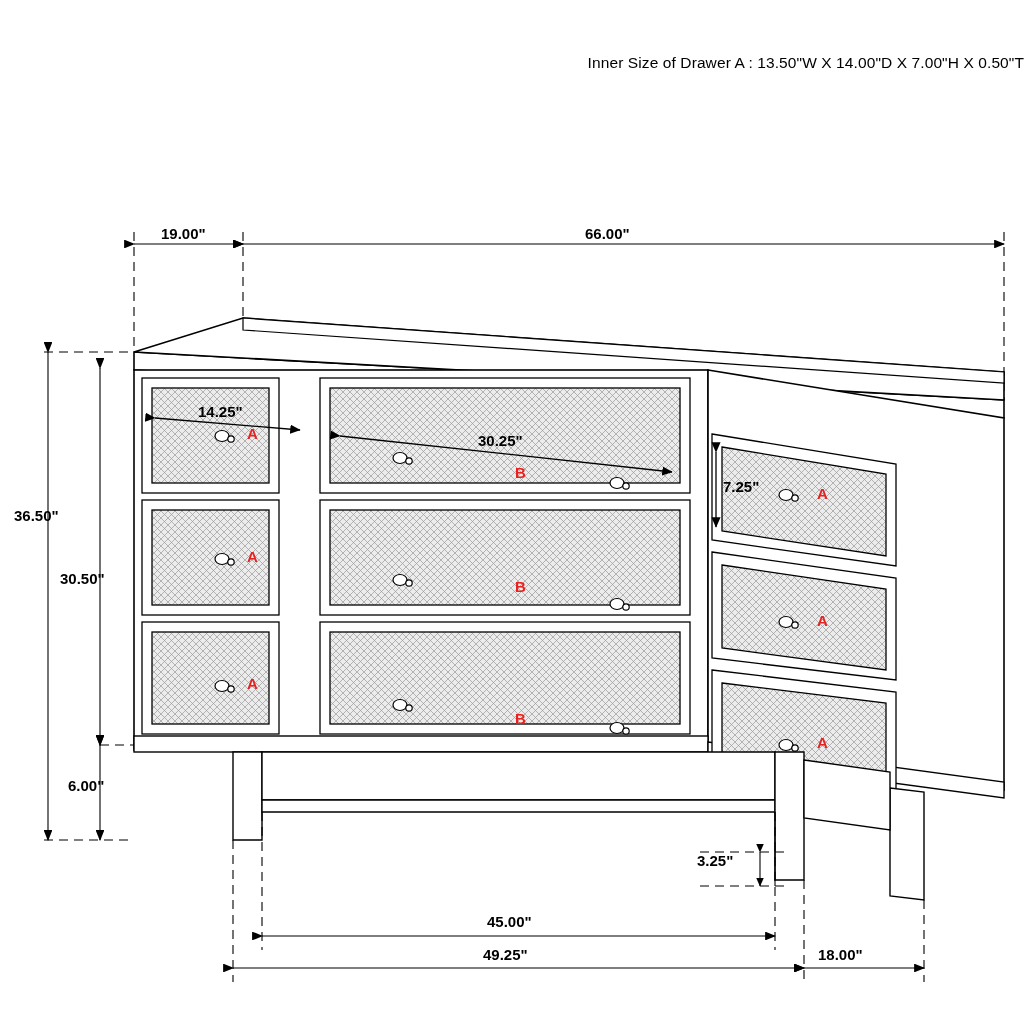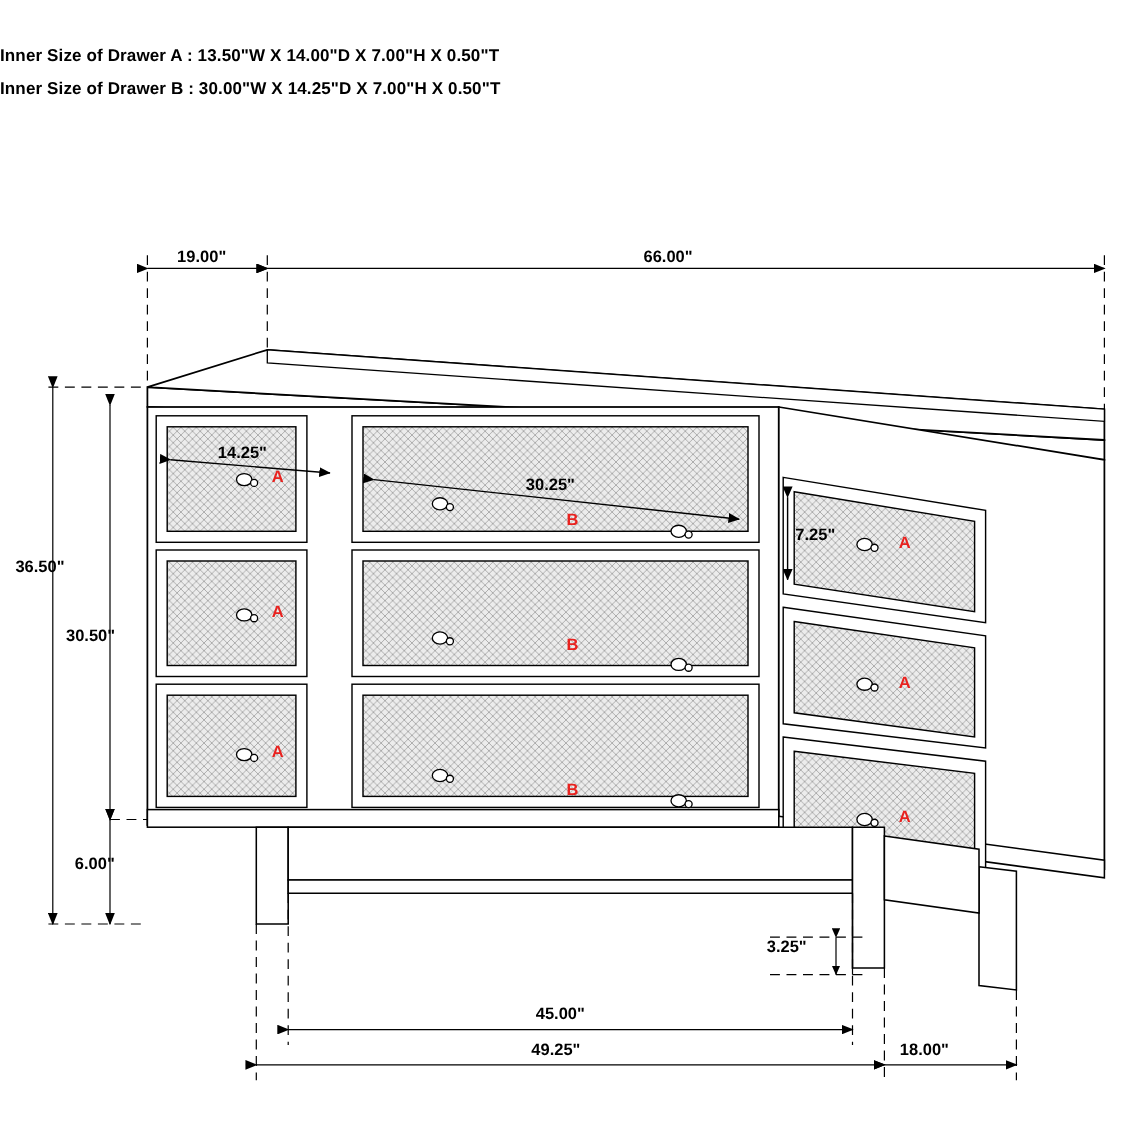--- a/index.html
+++ b/index.html
@@ -9,25 +9,26 @@
     font-family:"Liberation Sans", sans-serif;
     color:#000000;
     position:relative;
     overflow:hidden;
   }
   #stage{position:absolute;left:0;top:0;width:1024px;height:1024px;}
 
   .hdr{
     position:absolute;
     left:0;right:0;
-    text-align:left;
-    font-weight:bold;
+    text-align:right;
+    font-weight:normal;
     font-size:15.5px;
     letter-spacing:0.1px;
     white-space:nowrap;
+    margin-top:12px;
   }
   #hdr1{top:42px;}
   #hdr2{top:72px;}
 
   svg{position:absolute;left:0;top:0;width:1024px;height:1024px;}
 
   .lbl{
     position:absolute;
     font-weight:bold;
     font-size:15px;
@@ -35,21 +36,20 @@
     color:#000;
   }
   .lbl.red{color:#e8221f;font-size:15px;}
 </style>
 </head>
 <body>
 
 <div id="stage">
 
   <div class="hdr" id="hdr1">Inner Size of Drawer A : 13.50"W X 14.00"D X 7.00"H X 0.50"T</div>
-  <div class="hdr" id="hdr2">Inner Size of Drawer B : 30.00"W X 14.25"D X 7.00"H X 0.50"T</div>
 
   <svg viewBox="0 0 1024 1024">
     <defs>
       <pattern id="mesh" width="7" height="7" patternUnits="userSpaceOnUse" patternTransform="rotate(0)">
         <rect width="7" height="7" fill="#ececec"></rect>
         <path d="M0 0 L7 7 M7 0 L0 7" stroke="#9a9a9a" stroke-width="0.7"></path>
       </pattern>
       <marker id="arrH" markerWidth="10" markerHeight="8" refX="9" refY="4" orient="auto">
         <path d="M0,0 L10,4 L0,8 z" fill="#000"></path>
       </marker>

